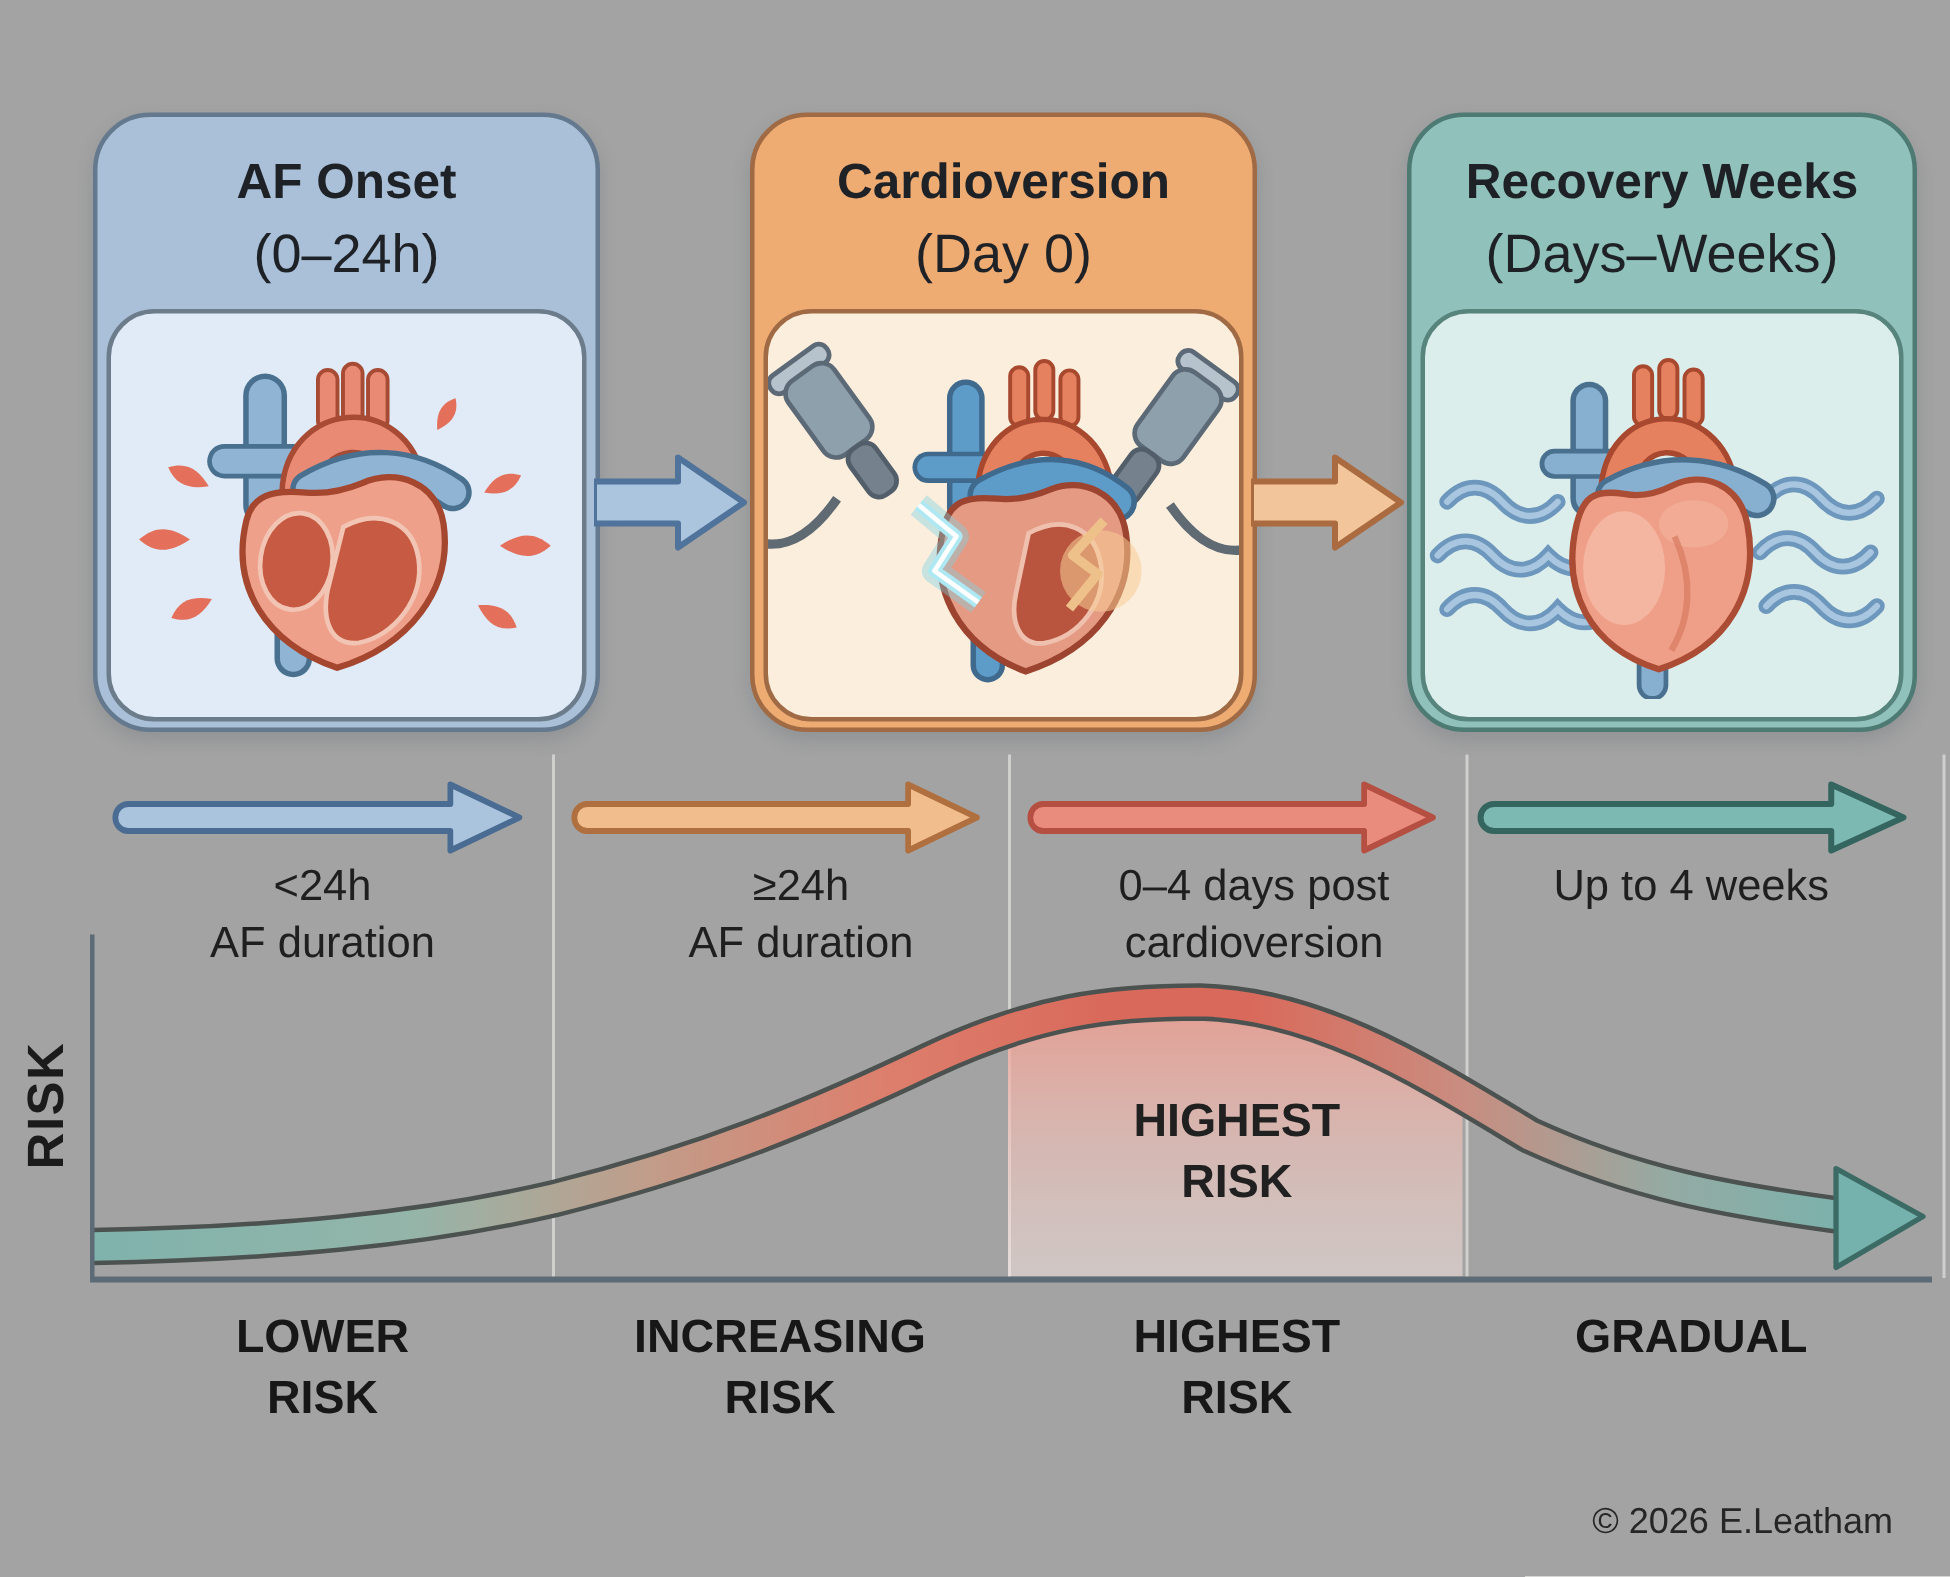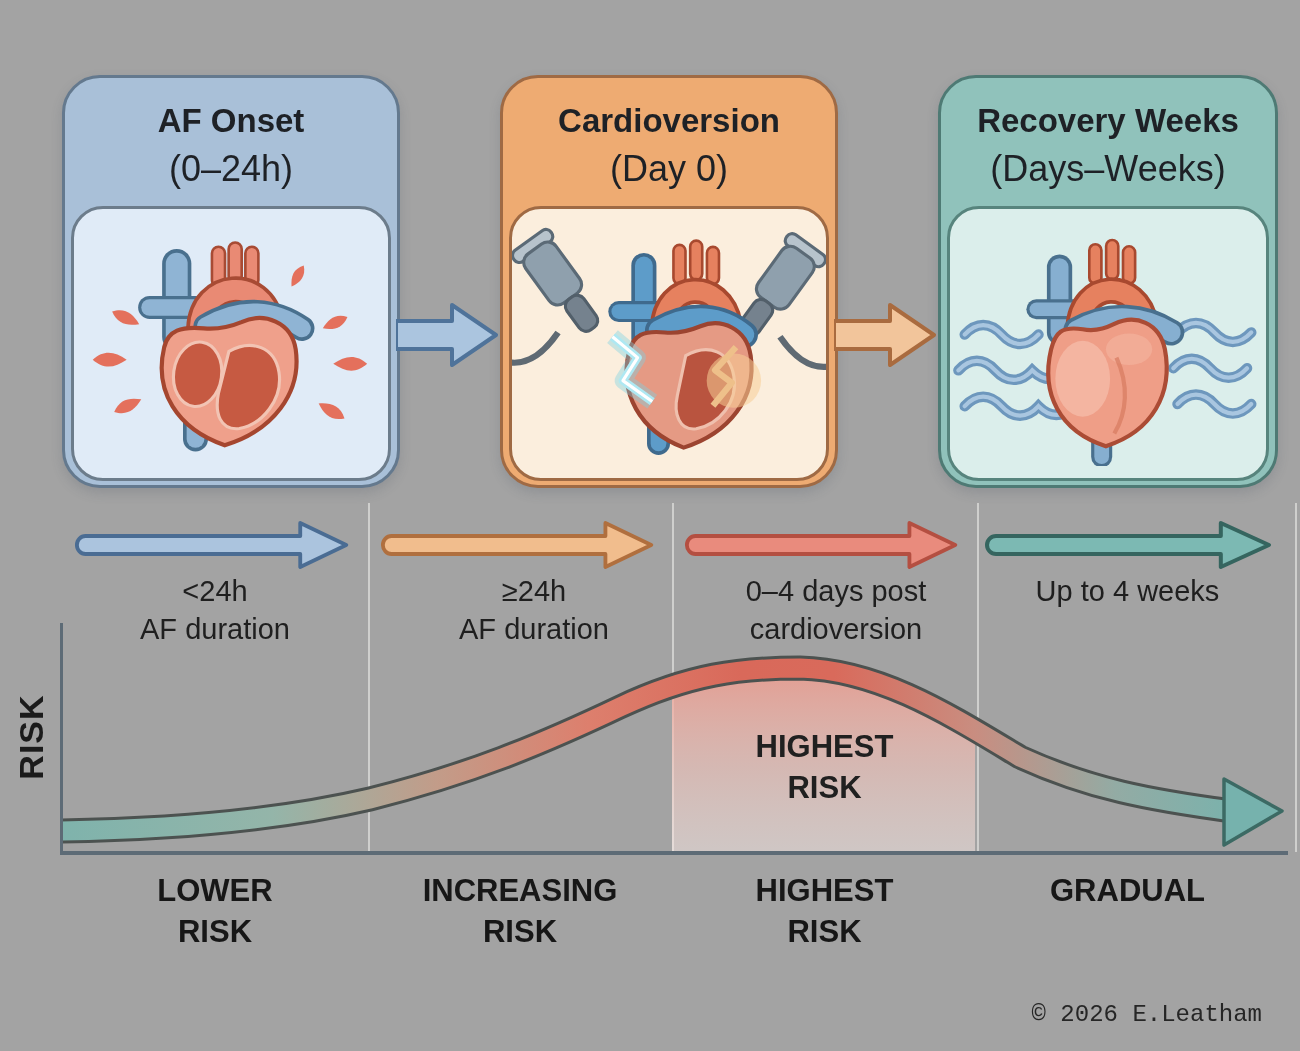--- a/index.html
+++ b/index.html
@@ -49,21 +49,21 @@
                transform:rotate(-90deg);color:#1b1b1b;}
   .hr-annot{position:absolute;left:672px;width:305px;top:726px;text-align:center;
             font-size:31px;font-weight:bold;line-height:41px;color:#202020;}
   .zone-label{position:absolute;top:870px;text-align:center;font-size:31px;font-weight:bold;
               line-height:41px;color:#171717;}
   .zn1{left:62px;width:306px;}
   .zn2{left:368px;width:304px;}
   .zn3{left:672px;width:305px;}
   .zn4{left:977px;width:301px;}
 
-  .copyright{position:absolute;right:38px;top:1001px;font-size:24px;color:#262626;font-family:Liberation Mono, monospace;}
+  .copyright{position:absolute;right:38px;top:1001px;font-size:24px;color:#262626;}
 </style>
 </head>
 <body>
 
 <div class="stage">
 
   <section class="card card-af">
     <div class="head">
       <div class="title">AF Onset</div>
       <div class="subtitle">(0–24h)</div>

